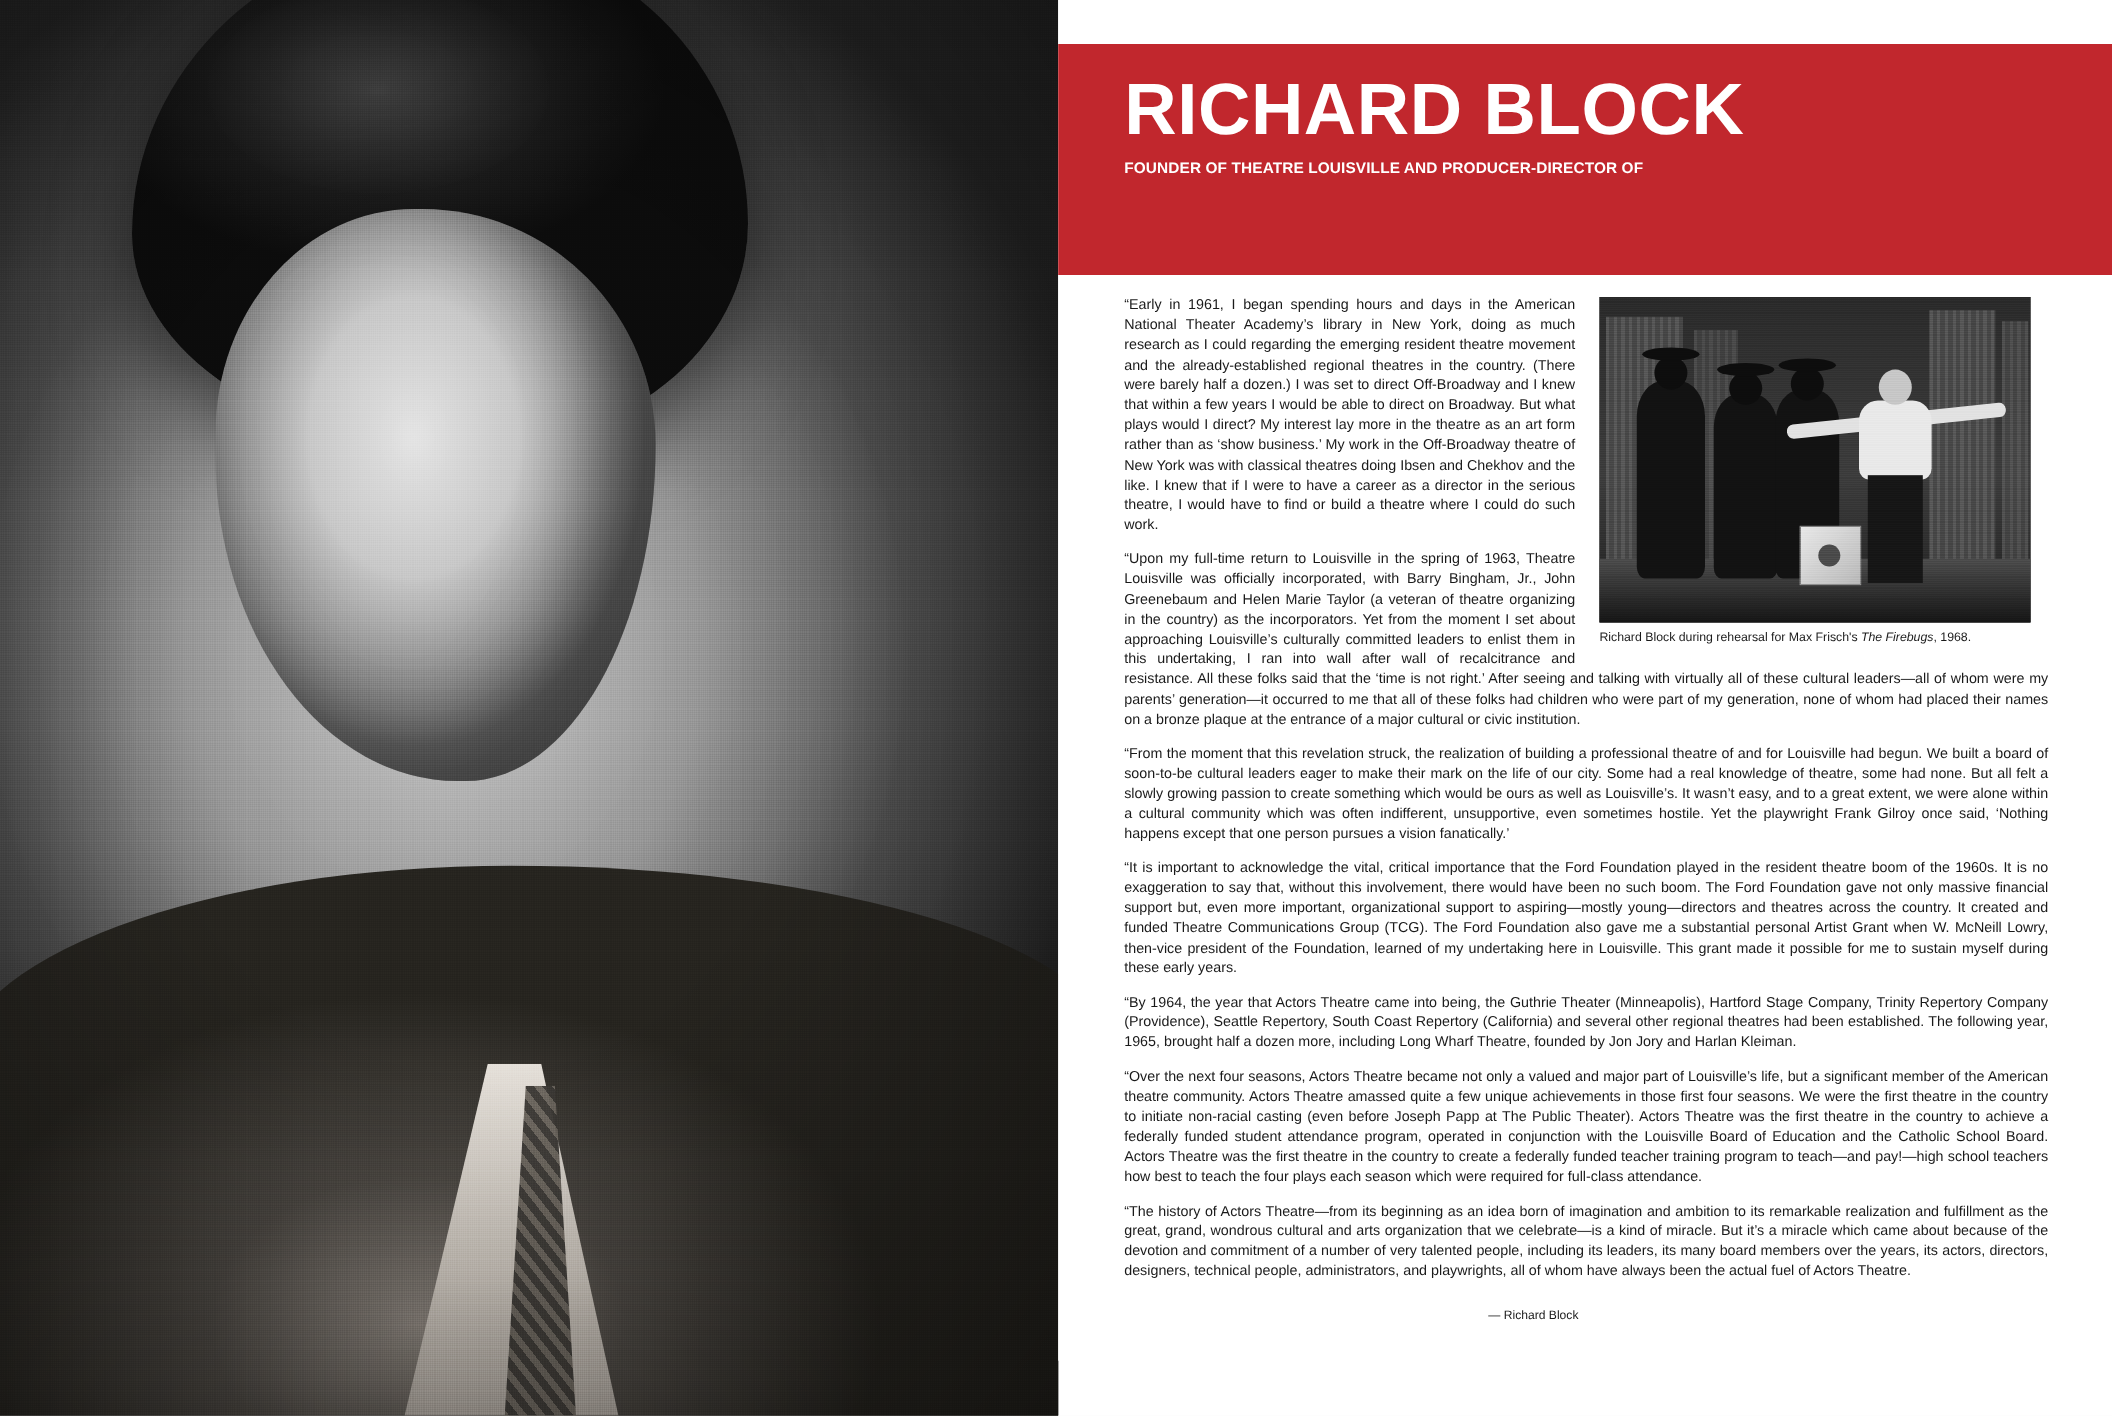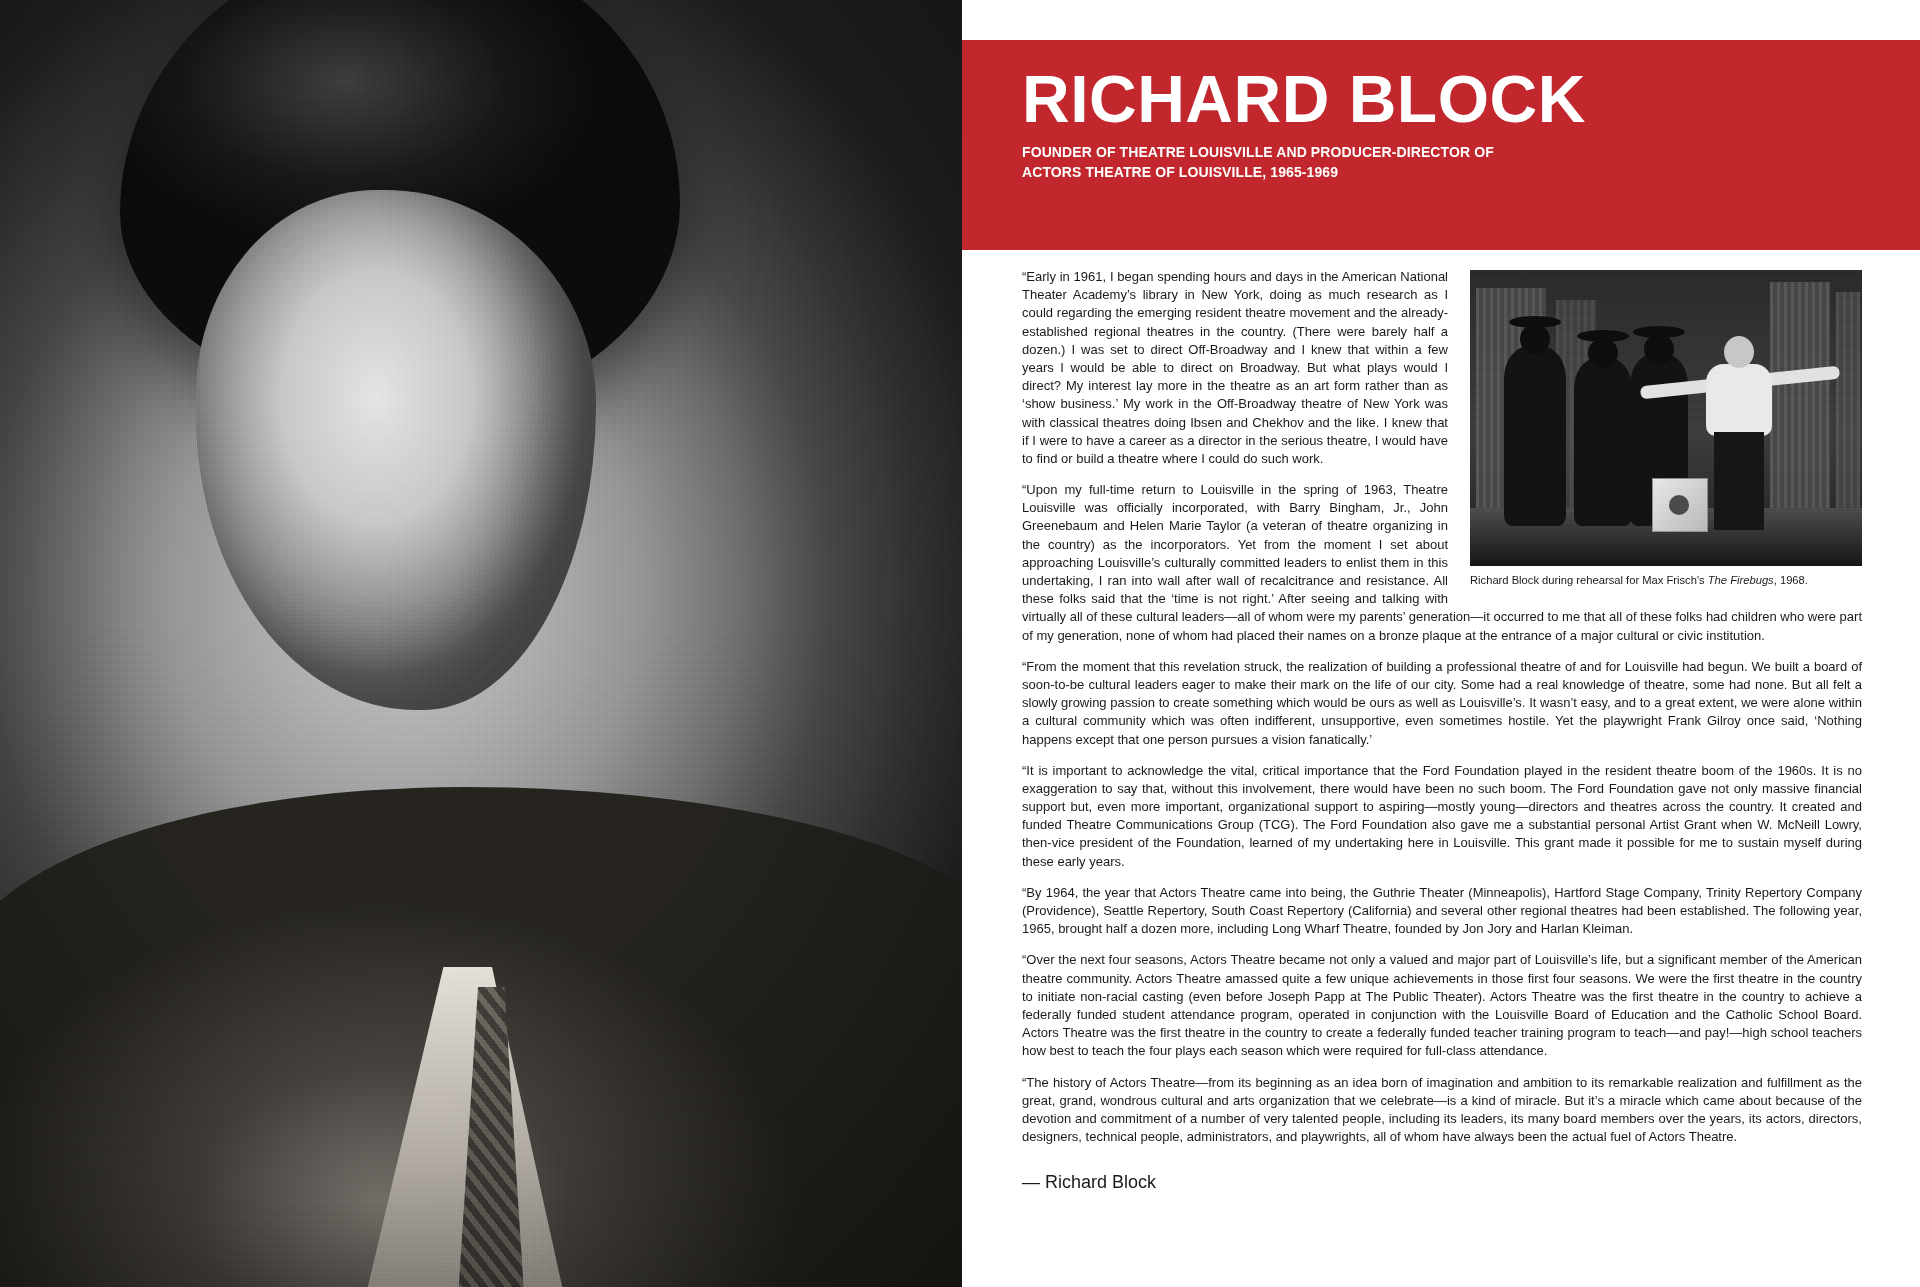--- a/index.html
+++ b/index.html
@@ -159,21 +159,21 @@
     line-height: 1.40;
     color: #1a1a1a;
     margin: 0 0 13px 0;
     text-align: justify;
     font-family: "Liberation Sans", sans-serif;
   }
 
   .float-fig {
     float: right;
     width: 392px;
-    margin: 2px 0 10px 22px;
+    margin: 2px 16px 10px 22px;
   }
   .fig-photo {
     position: relative;
     width: 392px;
     height: 296px;
     overflow: hidden;
     background: #1b1b1b;
     filter: grayscale(1);
   }
   .stage-bg {
@@ -275,22 +275,22 @@
   .caption {
     font-size: 11.2px;
     color: #1a1a1a;
     margin-top: 7px;
     line-height: 1.3;
     text-align: left;
   }
   .caption em { font-style: italic; }
 
   .signature {
-    text-align: left;
-    font-size: 18px;
+    text-align: center;
+    font-size: 11px;
     color: #1a1a1a;
     margin-top: 26px;
     padding-right: 96px;
   }
   .clearfix::after { content:""; display:block; clear:both; }
 </style>
 </head>
 <body>
 
 <div class="page">
@@ -302,21 +302,20 @@
     <div class="tie"></div>
     <div class="vignette"></div>
     <div class="grain"></div>
   </div>
 
   <div class="content-panel">
 
     <div class="header-band">
       <div class="title">RICHARD BLOCK</div>
       <div class="subtitle">FOUNDER OF THEATRE LOUISVILLE AND PRODUCER-DIRECTOR OF</div>
-      <div class="subtitle">ACTORS THEATRE OF LOUISVILLE, 1965-1969</div>
     </div>
 
     <div class="body-area">
 
       <div class="float-fig">
         <div class="fig-photo">
           <div class="stage-bg"></div>
           <div class="stage-panel sp1"></div>
           <div class="stage-panel sp2"></div>
           <div class="stage-panel sp3"></div>

